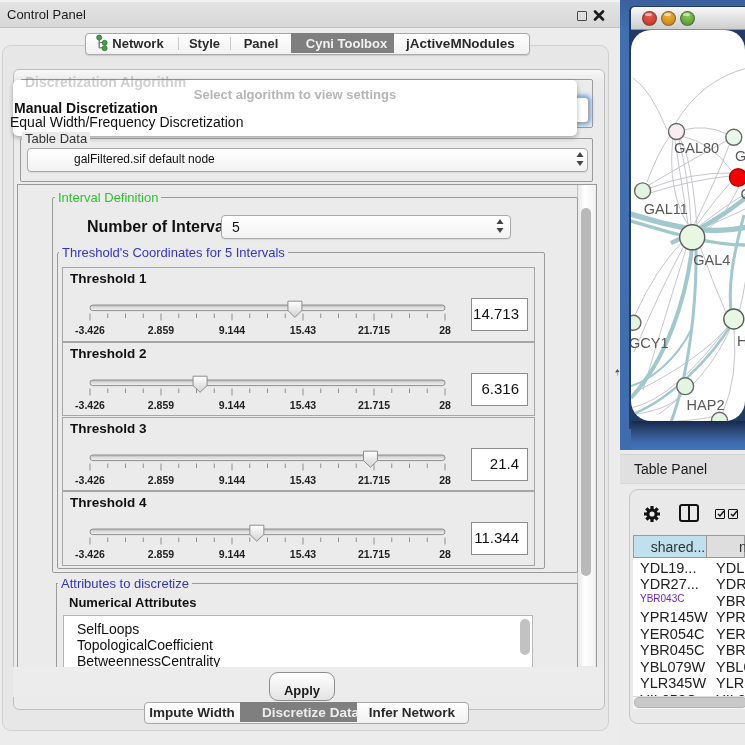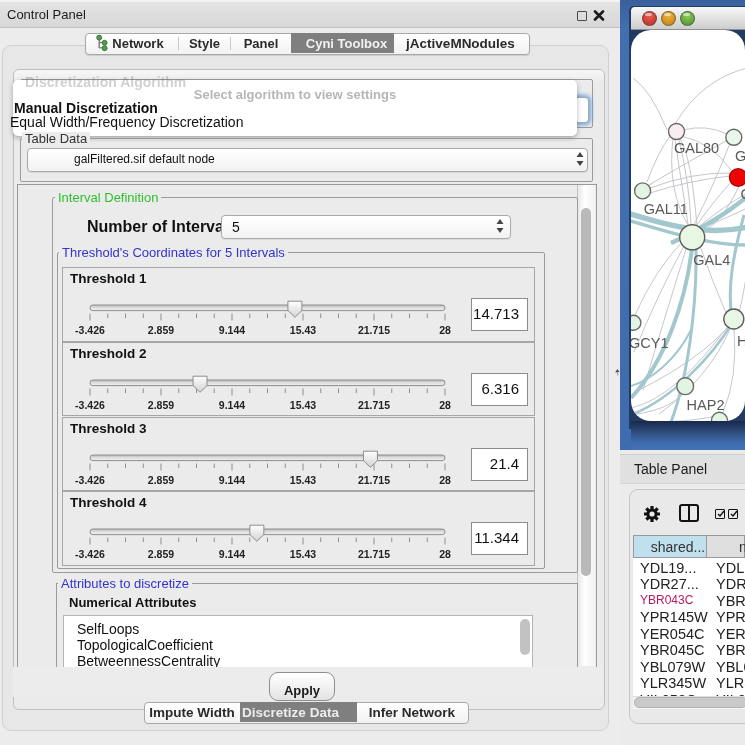--- a/index.html
+++ b/index.html
@@ -256,21 +256,21 @@
 <div class="abs" style="left:63px;top:615px;width:468px;height:52px;background:#fff;border:1px solid #b5b5b5;border-bottom:none;"></div>
 <div class="abs" style="left:77px;top:621px;font-size:14px;color:#111;">SelfLoops</div>
 <div class="abs" style="left:77px;top:637px;font-size:14px;color:#111;">TopologicalCoefficient</div>
 <div class="abs" style="left:77px;top:653px;font-size:14px;color:#111;height:14px;overflow:hidden;">BetweennessCentrality</div>
 <div class="abs" style="left:520px;top:619px;width:10px;height:36px;background:#c2c2c2;border-radius:5px;"></div>
 <div class="abs" style="left:13px;top:667px;width:590px;height:30px;background:#ececec;"></div>
 <div class="abs" style="left:269px;top:672px;width:64px;height:17px;background:linear-gradient(#ffffff,#e3e3e3);border:1px solid #8e8e8e;border-radius:9px;text-align:center;font-size:13px;font-weight:600;color:#1a1a1a;padding-top:10px;">Apply</div>
 <div class="abs" style="left:144px;top:702px;width:323px;height:20px;background:linear-gradient(#ffffff,#f1f1f1);border:1px solid #a8a8a8;border-radius:4px;"></div>
 <div class="abs" style="left:144px;top:705px;width:96px;text-align:center;font-size:13.5px;font-weight:600;color:#2a2a2a;">Impute Width</div>
 <div class="abs" style="left:240px;top:702px;width:117px;height:20px;background:#7f7f7f;"></div>
-<div class="abs" style="left:232px;top:705px;width:117px;text-align:center;font-size:13.5px;font-weight:600;color:#ededed;">Discretize Data</div>
+<div class="abs" style="left:252px;top:705px;width:117px;text-align:center;font-size:13.5px;font-weight:600;color:#ededed;">Discretize Data</div>
 <div class="abs" style="left:357px;top:705px;width:110px;text-align:center;font-size:13.5px;font-weight:600;color:#2a2a2a;">Infer Network</div>
 <svg class="abs" style="left:614px;top:368px;" width="7" height="8">
     <path d="M1,4.5 L3.5,1 L5.5,4 Z" fill="#4f4f4f"></path>
     <path d="M3,4 Q4.5,6.5 3.5,7.5" stroke="#9a9a9a" stroke-width="1" fill="none"></path>
   </svg>
 <div class="abs" style="left:620px;top:0;width:125px;height:450px;background:linear-gradient(#3a5f9c,#4170b0 30px,#3f6cae);"></div>
 <div class="abs" style="left:629px;top:6px;width:116px;height:423px;background:#233b63;border-top-left-radius:5px;"></div>
 <div class="abs" style="left:631px;top:7px;width:114px;height:22px;background:linear-gradient(#f8f8f8,#cdcdcd);border-top-left-radius:4px;border-bottom:1px solid #8f8f8f;"></div>
 <div class="abs" style="left:641.5px;top:11px;width:13px;height:13px;border-radius:50%;background:radial-gradient(circle at 50% 30%, #ee5b51, #c33b33 75%);border:0.5px solid rgba(60,60,60,0.5);"></div>
 <div class="abs" style="left:644.5px;top:12.5px;width:7px;height:3.5px;border-radius:50%;background:rgba(255,255,255,0.55);"></div>
@@ -369,21 +369,21 @@
   </svg>
 <div class="abs" style="left:633px;top:535px;width:112px;height:172px;background:#fff;overflow:hidden;"></div>
 <div class="abs" style="left:633px;top:535px;width:74px;height:23px;background:#bfe0ec;border:1px solid #999;box-sizing:border-box;"></div>
 <div class="abs" style="left:707px;top:535px;width:38px;height:23px;background:#dedede;border:1px solid #999;border-left:none;box-sizing:border-box;"></div>
 <div class="abs" style="left:641px;top:539px;width:74px;text-align:center;font-size:14px;color:#333;">shared...</div>
 <div class="abs" style="left:739px;top:539px;font-size:14px;color:#333;">na</div>
 <div class="abs" style="left:640px;top:559.5px;font-size:14.5px;color:#222;">YDL19...</div>
 <div class="abs" style="left:716px;top:559.5px;font-size:14.5px;color:#222;">YDL1</div>
 <div class="abs" style="left:640px;top:576.0px;font-size:14.5px;color:#222;">YDR27...</div>
 <div class="abs" style="left:716px;top:576.0px;font-size:14.5px;color:#222;">YDR2</div>
-<div class="abs" style="left:640px;top:592.6px;font-size:12px;color:#be185d;">YBR043C</div>
+<div class="abs" style="left:640px;top:592.6px;font-size:10px;color:#6d28d9;">YBR043C</div>
 <div class="abs" style="left:716px;top:592.6px;font-size:14.5px;color:#222;">YBR0</div>
 <div class="abs" style="left:640px;top:609.1px;font-size:14.5px;color:#222;">YPR145W</div>
 <div class="abs" style="left:716px;top:609.1px;font-size:14.5px;color:#222;">YPR1</div>
 <div class="abs" style="left:640px;top:625.7px;font-size:14.5px;color:#222;">YER054C</div>
 <div class="abs" style="left:716px;top:625.7px;font-size:14.5px;color:#222;">YER0</div>
 <div class="abs" style="left:640px;top:642.2px;font-size:14.5px;color:#222;">YBR045C</div>
 <div class="abs" style="left:716px;top:642.2px;font-size:14.5px;color:#222;">YBR0</div>
 <div class="abs" style="left:640px;top:658.8px;font-size:14.5px;color:#222;">YBL079W</div>
 <div class="abs" style="left:716px;top:658.8px;font-size:14.5px;color:#222;">YBL0</div>
 <div class="abs" style="left:640px;top:675.4px;font-size:14.5px;color:#222;">YLR345W</div>

